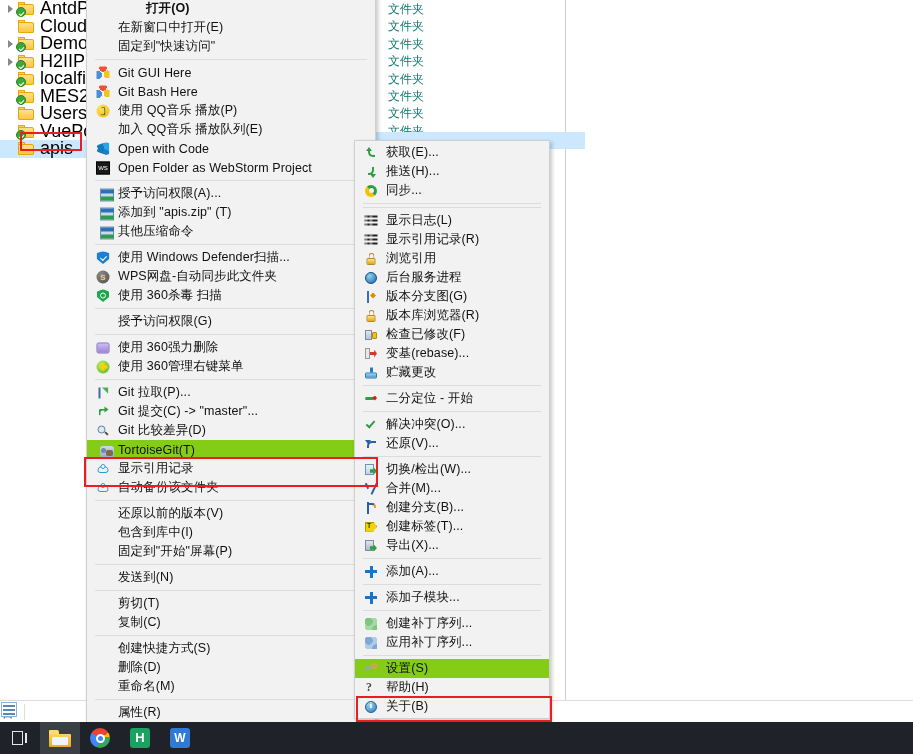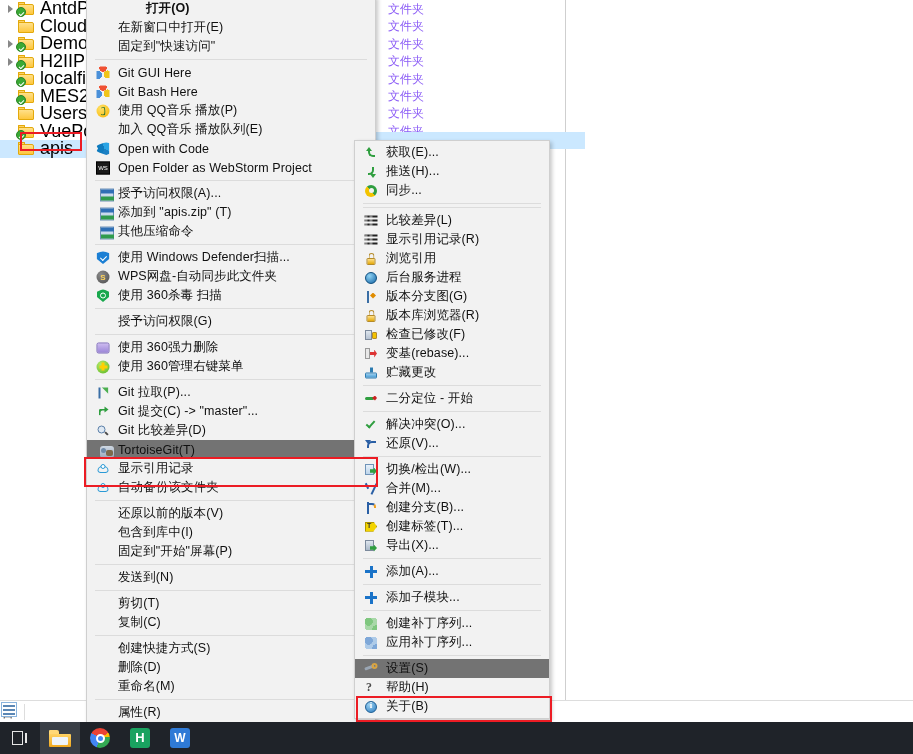--- a/index.html
+++ b/index.html
@@ -21,37 +21,37 @@
   }
   .tw.closed::before{border-left:5px solid #888;border-top:4px solid transparent;border-bottom:4px solid transparent;}
   .folder-ico{width:16px;height:13px;flex:0 0 16px;position:relative;margin-right:5px;}
   .folder-ico .fb{position:absolute;left:0;top:2px;width:16px;height:11px;background:linear-gradient(#ffe08a,#fdc73e);border:1px solid #e3a90b;border-radius:1px 2px 1px 1px;box-sizing:border-box;}
   .folder-ico .ft{position:absolute;left:0;top:0px;width:7px;height:3px;background:#fdd269;border:1px solid #e3a90b;border-bottom:none;box-sizing:border-box;border-radius:1px 1px 0 0;}
   .ovl{position:absolute;left:-2px;bottom:-2px;width:10px;height:10px;border-radius:50%;background:#3aa935;border:1px solid #2b8226;box-sizing:border-box;}
   .ovl::after{content:"";position:absolute;left:2px;top:4px;width:4px;height:2px;border-left:1.6px solid #fff;border-bottom:1.6px solid #fff;transform:rotate(-45deg);}
   .tree-label{padding-left:1px;font-size:18px;color:#000;}
 
   .expl-col{position:absolute;top:0;width:1px;height:700px;background:#e5e5e5;}
-  .expl-type{position:absolute;color:#8b5cf6;font-size:12px;}
+  .expl-type{position:absolute;color:#0f766e;font-size:12px;}
   .expl-rowhl{position:absolute;background:#cbe8ff;height:17px;}
 
   .statusbar{position:absolute;left:0;top:700px;width:913px;height:22px;background:#fff;border-top:1px solid #ddd;}
   .sb-div{position:absolute;left:24px;top:3px;width:1px;height:16px;background:#ddd;}
   .sb-text{position:absolute;left:0px;top:4px;font-size:12px;color:#333;}
 
   
   .menu{position:absolute;background:#f2f2f2;border:1px solid #cfcfcf;box-shadow:2px 2px 4px rgba(0,0,0,.22);padding:2px 0;box-sizing:border-box;}
   .mi{display:flex;align-items:center;height:19px;padding:0 6px 0 0;position:relative;white-space:nowrap;}
   .mi .ic{width:22px;flex:0 0 22px;height:16px;position:relative;display:flex;align-items:center;justify-content:center;margin-left:5px;}
   .mi .lb{font-size:12.5px;color:#101010;padding-left:4px;letter-spacing:.1px;}
   .mi.bold .lb{font-weight:bold;margin-left:28px;}
   .mi .arw{position:absolute;right:8px;top:50%;transform:translateY(-50%);width:0;height:0;
     border-left:5px solid #666;border-top:4px solid transparent;border-bottom:4px solid transparent;}
   .sep{height:1px;background:#dcdcdc;margin:3px 8px 3px 8px;}
-  .mi.hi{background:#737373;}
+  .mi.hi{background:#84cc16;}
 
   
   .sq{position:absolute;left:50%;top:50%;transform:translate(-50%,-50%);}
   .i-git{width:13px;height:13px;background:
      radial-gradient(circle at 50% 12%,#f05133 0 28%,transparent 29%),
      radial-gradient(circle at 12% 65%,#4a90d9 0 28%,transparent 29%),
      radial-gradient(circle at 85% 60%,#f0c419 0 28%,transparent 29%);
      transform:translate(-50%,-50%) rotate(0deg);}
   .i-qq{width:13px;height:13px;border-radius:50%;background:radial-gradient(circle at 35% 30%,#ffe066,#f7b500);}
   .i-qq::after{content:"";position:absolute;left:4px;top:2px;width:5px;height:9px;border:1.6px solid #1f6d36;border-radius:50% 50% 50% 50%/60% 60% 40% 40%;border-left:none;box-sizing:border-box;}
@@ -510,21 +510,21 @@
         <span class="sq g-sync"></span>
       </span>
       <span class="lb">同步...</span>
     </div>
     <div class="sep"></div>
     <div class="sep"></div>
     <div class="mi">
       <span class="ic">
         <span class="sq g-log"></span>
       </span>
-      <span class="lb">比较差异(L)</span>
+      <span class="lb">显示日志(L)</span>
     </div>
     <div class="mi">
       <span class="ic">
         <span class="sq g-log"></span>
       </span>
       <span class="lb">显示引用记录(R)</span>
     </div>
     <div class="mi">
       <span class="ic">
         <span class="sq g-lock"></span>

